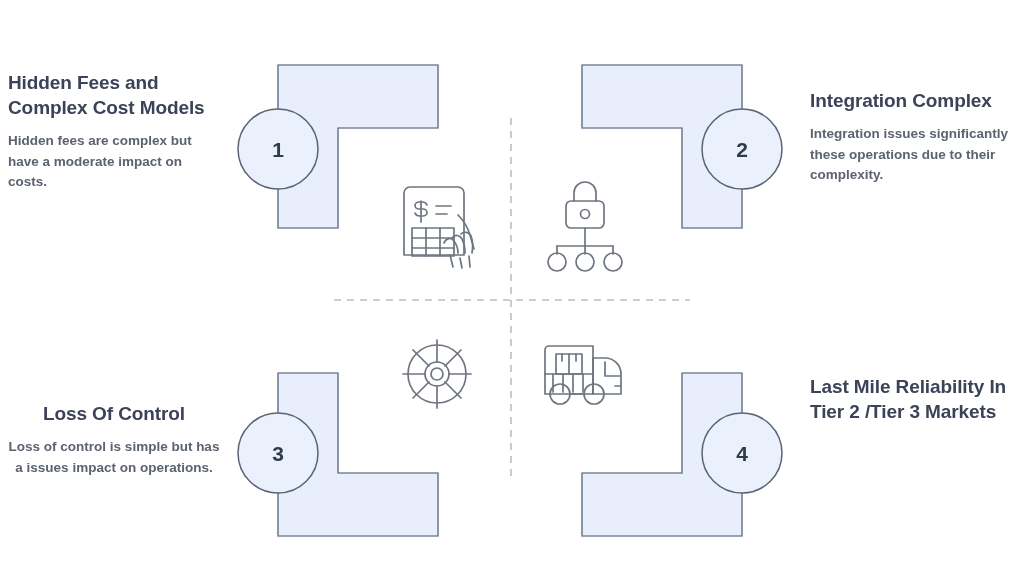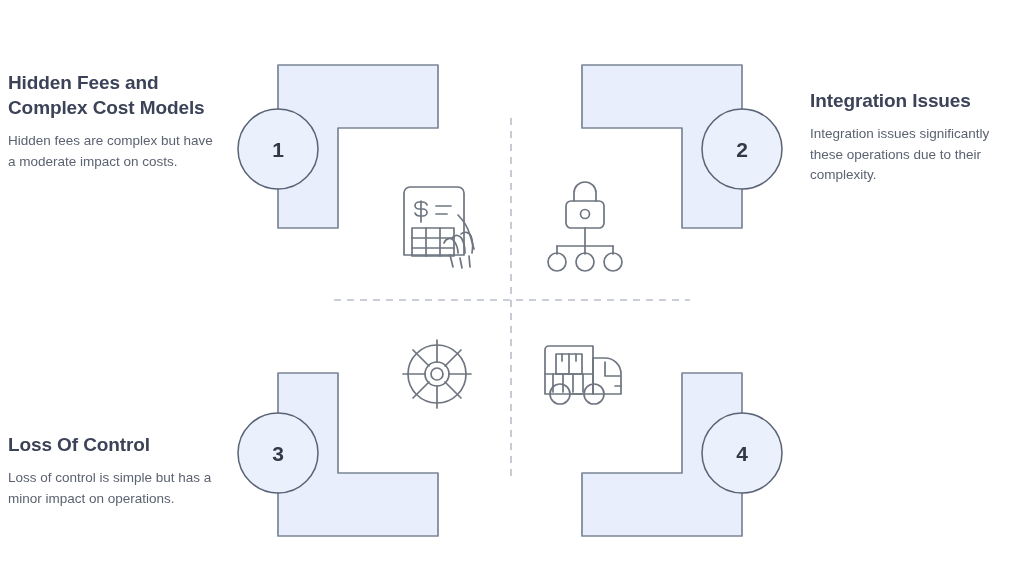--- a/index.html
+++ b/index.html
@@ -30,21 +30,21 @@
   .quad-title {
     font-size: 19px;
     font-weight: bold;
     color: #3c4257;
     line-height: 1.32;
     margin: 0 0 11px 0;
     letter-spacing: -0.1px;
   }
   .quad-desc {
     font-size: 13.5px;
-    font-weight: normal;
+    font-weight: bold;
     color: #5b6270;
     line-height: 1.52;
     margin: 0;
   }
 
   
   #q1-text {
     left: 8px;
     top: 70px;
     width: 212px;
@@ -55,22 +55,21 @@
     left: 810px;
     top: 88px;
     width: 206px;
     text-align: left;
   }
   
   #q3-text {
     left: 8px;
     top: 401px;
     width: 212px;
-    text-align: left;
-    margin-top: 31px;
+    text-align: center;
   }
   
   #q4-text {
     left: 810px;
     top: 374px;
     width: 210px;
     text-align: left;
   }
 
   .badge-num {
@@ -200,23 +199,24 @@
   </g>
 
 </svg>
 
 <div class="quad-text" id="q1-text">
   <p class="quad-title">Hidden Fees and Complex Cost Models</p>
   <p class="quad-desc">Hidden fees are complex but have a moderate impact on costs.</p>
 </div>
 
 <div class="quad-text" id="q2-text">
-  <p class="quad-title">Integration Issues</p>
+  <p class="quad-title">Integration Complex</p>
   <p class="quad-desc">Integration issues significantly these operations due to their complexity.</p>
 </div>
 
 <div class="quad-text" id="q3-text">
   <p class="quad-title">Loss Of Control</p>
-  <p class="quad-desc">Loss of control is simple but has a minor impact on operations.</p>
+  <p class="quad-desc">Loss of control is simple but has a issues impact on operations.</p>
 </div>
 
 <div class="quad-text" id="q4-text">
+  <p class="quad-title">Last Mile Reliability In Tier 2 /Tier 3 Markets</p>
 </div>
 
 </body></html>

